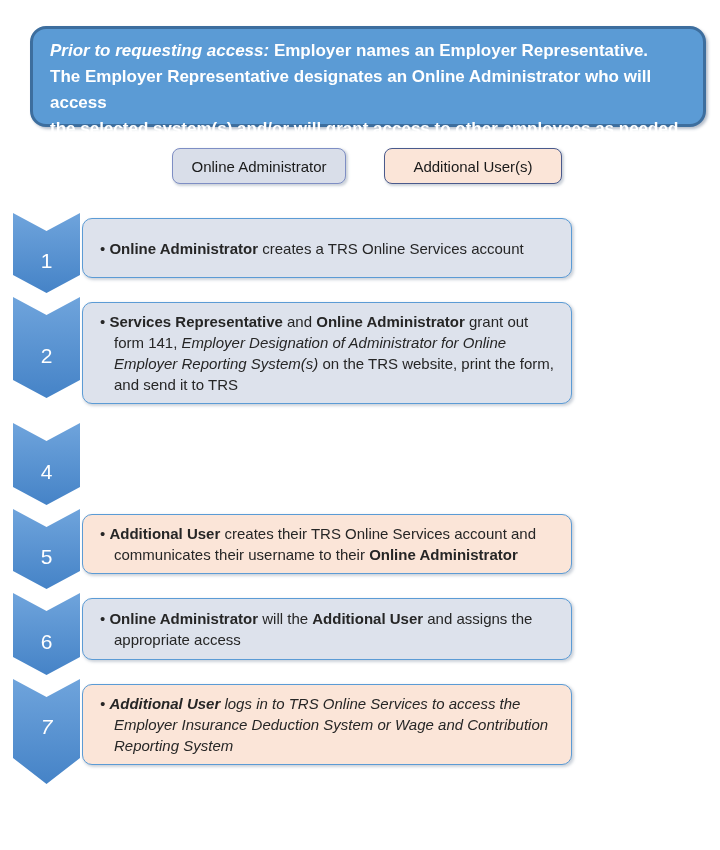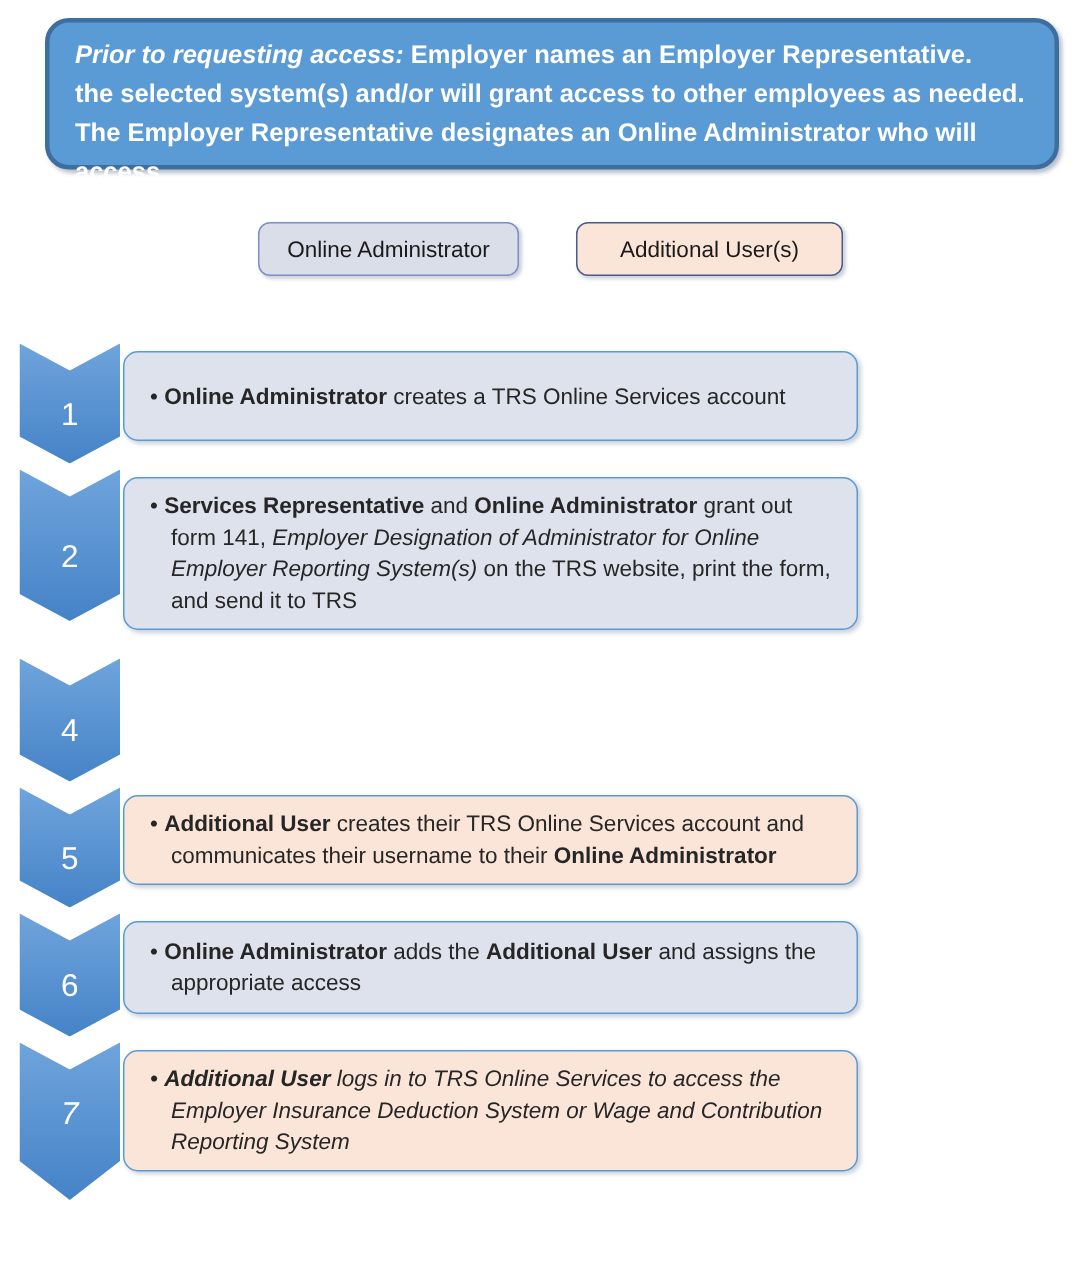--- a/index.html
+++ b/index.html
@@ -8,21 +8,21 @@
     width: 720px;
     height: 850px;
     background: #ffffff;
     overflow: hidden;
     font-family: "Liberation Sans", sans-serif;
   }
 
   
   .header-box {
     position: absolute;
-    left: 30px; top: 12px;
+    left: 30px; top: 26px;
     width: 676px; height: 101px;
     box-sizing: border-box;
     background: var(--header-fill);
     border: 3px solid var(--header-border);
     border-radius: 16px;
     padding: 9px 16px 9px 17px;
     color: var(--header-text);
     font-size: 17px;
     line-height: 26px;
     font-weight: 700;
@@ -50,21 +50,21 @@
     border: 1.5px solid var(--legend-admin-border);
   }
   .legend-user {
     left: 384px; width: 178px;
     background: var(--legend-user-fill);
     border: 1.5px solid var(--legend-user-border);
     justify-content: center;
   }
 
   
-  .steps { position: absolute; left: 0; top: 218px; width: 572px; margin-top: 16px; }
+  .steps { position: absolute; left: 0; top: 218px; width: 572px; }
   .step-row {
     position: relative;
     display: flex;
     align-items: stretch;
     padding-left: 82px;
     margin-bottom: 24px;
   }
   .step-row:last-child { margin-bottom: 0; font-style: italic; }
 
   .chev { position: absolute; left: 13px; top: -5px; width: 67px; }
@@ -112,22 +112,22 @@
     <defs>
       <linearGradient id="chevGrad" x1="0" y1="0" x2="0" y2="1">
         <stop id="grad-top" offset="0" stop-color="#6FA4DC"></stop>
         <stop id="grad-bottom" offset="1" stop-color="#4583C7"></stop>
       </linearGradient>
     </defs>
   </svg>
 
   <div class="header-box">
     <div><span class="it">Prior to requesting access:</span><span>  Employer names an Employer Representative.</span></div>
+    <div>The Employer Representative designates an Online Administrator who will access</div>
     <div>the selected system(s) and/or will grant access to other employees as needed.</div>
-    <div>The Employer Representative designates an Online Administrator who will access</div>
   </div>
 
   <div class="legend-box legend-admin">
     <span>Online Administrator</span>
   </div>
   <div class="legend-box legend-user">
     <span>Additional User(s)</span>
   </div>
 
   <div class="steps" id="steps">
@@ -167,21 +167,21 @@
         </div>
         <div class="chev" style="height: 80px;">
           <svg width="67" height="80" viewBox="0 0 67 80">
             <path d="M0 0 L33.5 18 L67 0 L67 62 L33.5 80 L0 62 Z" fill="url(#chevGrad)"></path>
           </svg>
           <div class="chev-num" style="height: 80px;">5</div>
         </div>
       </div>
       <div class="step-row admin" style="min-height: 62px;">
         <div class="step-box">
-          <p class="step-text"><span>• </span><span class="b">Online Administrator</span><span class=""> adds the </span><span class="b">Additional User</span><span class=""> and assigns the appropriate access</span></p>
+          <p class="step-text"><span>• </span><span class="b">Online Administrator</span><span class=""> will the </span><span class="b">Additional User</span><span class=""> and assigns the appropriate access</span></p>
         </div>
         <div class="chev" style="height: 82px;">
           <svg width="67" height="82" viewBox="0 0 67 82">
             <path d="M0 0 L33.5 18 L67 0 L67 64 L33.5 82 L0 64 Z" fill="url(#chevGrad)"></path>
           </svg>
           <div class="chev-num" style="height: 82px;">6</div>
         </div>
       </div>
       <div class="step-row user" style="min-height: 58px;">
         <div class="step-box">

